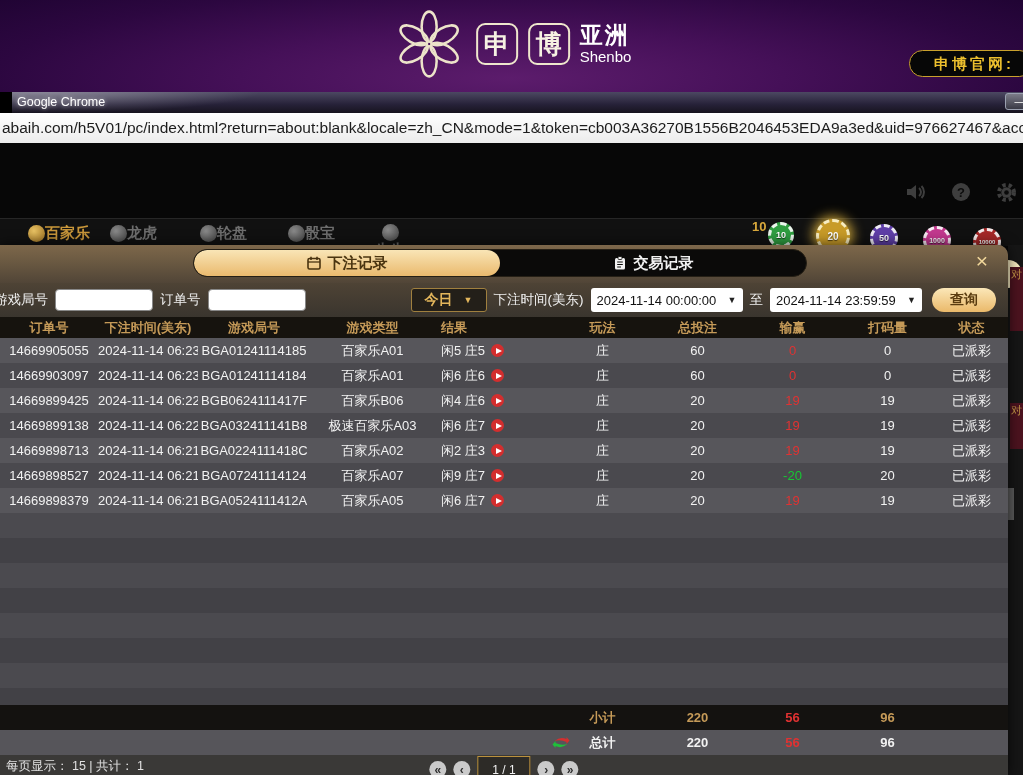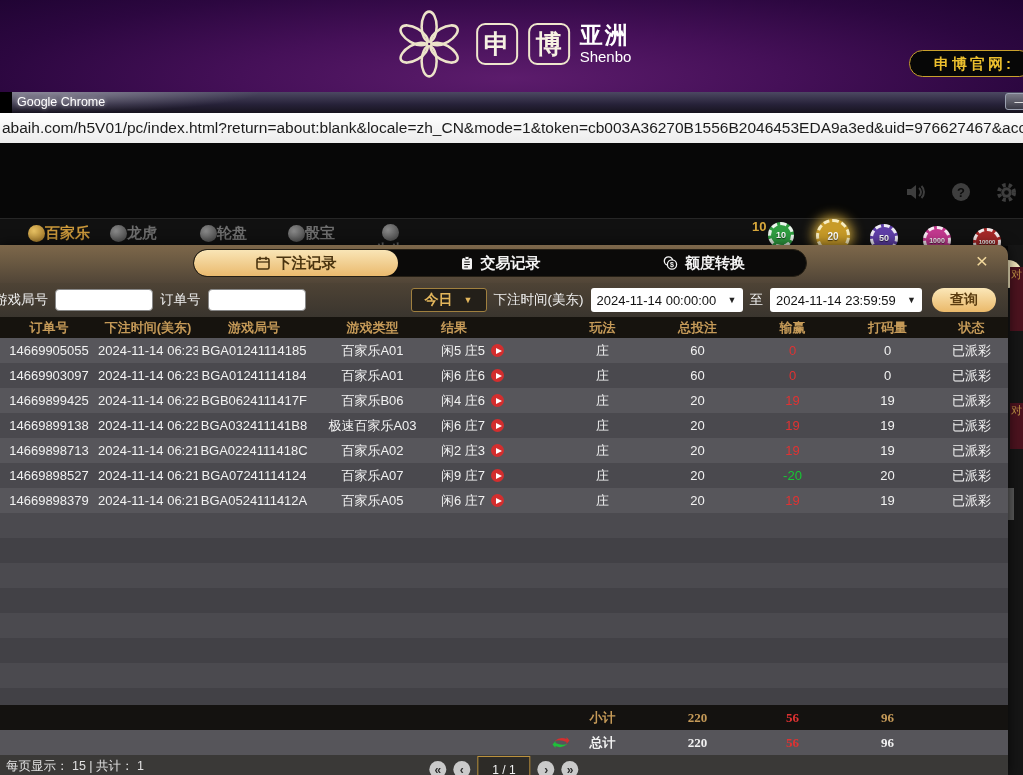--- a/index.html
+++ b/index.html
@@ -102,21 +102,21 @@
   .trow.odd{background:#57565b;}
   .trow.even{background:#4a494e;}
   .result{display:flex;align-items:center;justify-content:flex-start;}
   .play-btn{width:13px;height:13px;border-radius:50%;background:#d32e2e;margin-left:6px;
     display:inline-flex;align-items:center;justify-content:center;flex:none;}
   .tri{width:0;height:0;border-left:6px solid #fff;border-top:3.5px solid transparent;
     border-bottom:3.5px solid transparent;margin-left:2px;}
   .red{color:#e03232;}
   .green{color:#17c733;}
   .filler{flex:1;background:repeating-linear-gradient(180deg,#4b4a4f 0 25px,#424146 25px 50px);}
-  .sum-row{height:25px;flex:none;font-size:13px;position:relative;font-weight:bold;font-family:Liberation Serif, serif;}
+  .sum-row{height:25px;flex:none;font-size:13px;position:relative;font-weight:bold;}
   .sum-row.subtotal{background:#141210;color:#c59a58;}
   .sum-row.total{background:#56555a;color:#f2f2f2;}
   .swap-ic{position:absolute;left:552px;top:6px;width:18px;height:13px;}
 
   .modal-footer{height:20px;flex:none;background:#3a3937;position:relative;color:#e0e0e0;font-size:12.5px;}
   .page-info{position:absolute;left:6px;top:3px;}
   .pagination{position:absolute;left:50%;top:1px;transform:translateX(-50%);display:flex;align-items:center;gap:7px;}
   .pg-btn{width:17px;height:17px;border-radius:50%;background:#cacaca;color:#2e2e2e;font-size:12px;
     font-weight:bold;display:flex;align-items:center;justify-content:center;}
   .pg-box{min-width:50px;height:27px;background:#2d2b27;border:1px solid #bb913d;color:#f2f2f2;
@@ -239,30 +239,20 @@
               <svg width="14" height="14" viewBox="0 0 14 14">
                 <rect x="2" y="2" width="10" height="11.5" rx="1.5" fill="#f2f2f2"></rect>
                 <rect x="5" y="0.5" width="4" height="3" rx="1" fill="#f2f2f2" stroke="#0b0a09" stroke-width="0.8"></rect>
                 <line x1="4.2" y1="6" x2="9.8" y2="6" stroke="#0b0a09" stroke-width="1"></line>
                 <line x1="4.2" y1="8.5" x2="9.8" y2="8.5" stroke="#0b0a09" stroke-width="1"></line>
                 <line x1="4.2" y1="11" x2="8" y2="11" stroke="#0b0a09" stroke-width="1"></line>
               </svg>
             </span>
             <span>交易记录</span>
           </div>
-          <div class="tab">
-            <span class="tab-ic">
-              <svg width="15" height="14" viewBox="0 0 15 14">
-                <circle cx="5.5" cy="5" r="4.2" fill="none" stroke="#f2f2f2" stroke-width="1.3"></circle>
-                <circle cx="9" cy="8.5" r="4.6" fill="#0b0a09" stroke="#f2f2f2" stroke-width="1.3"></circle>
-                <text x="9" y="11.4" text-anchor="middle" font-size="7" fill="#f2f2f2" font-family="Liberation Sans,sans-serif">$</text>
-              </svg>
-            </span>
-            <span>额度转换</span>
-          </div>
         </div>
       <div class="close-btn">×</div>
     </div>
 
     <div class="filter-row">
       <span class="flabel first">游戏局号</span>
       <input class="txt-input" style="">
       <span class="flabel">订单号</span>
       <input class="txt-input" id="order-input" style="">
       <div class="spacer"></div>

